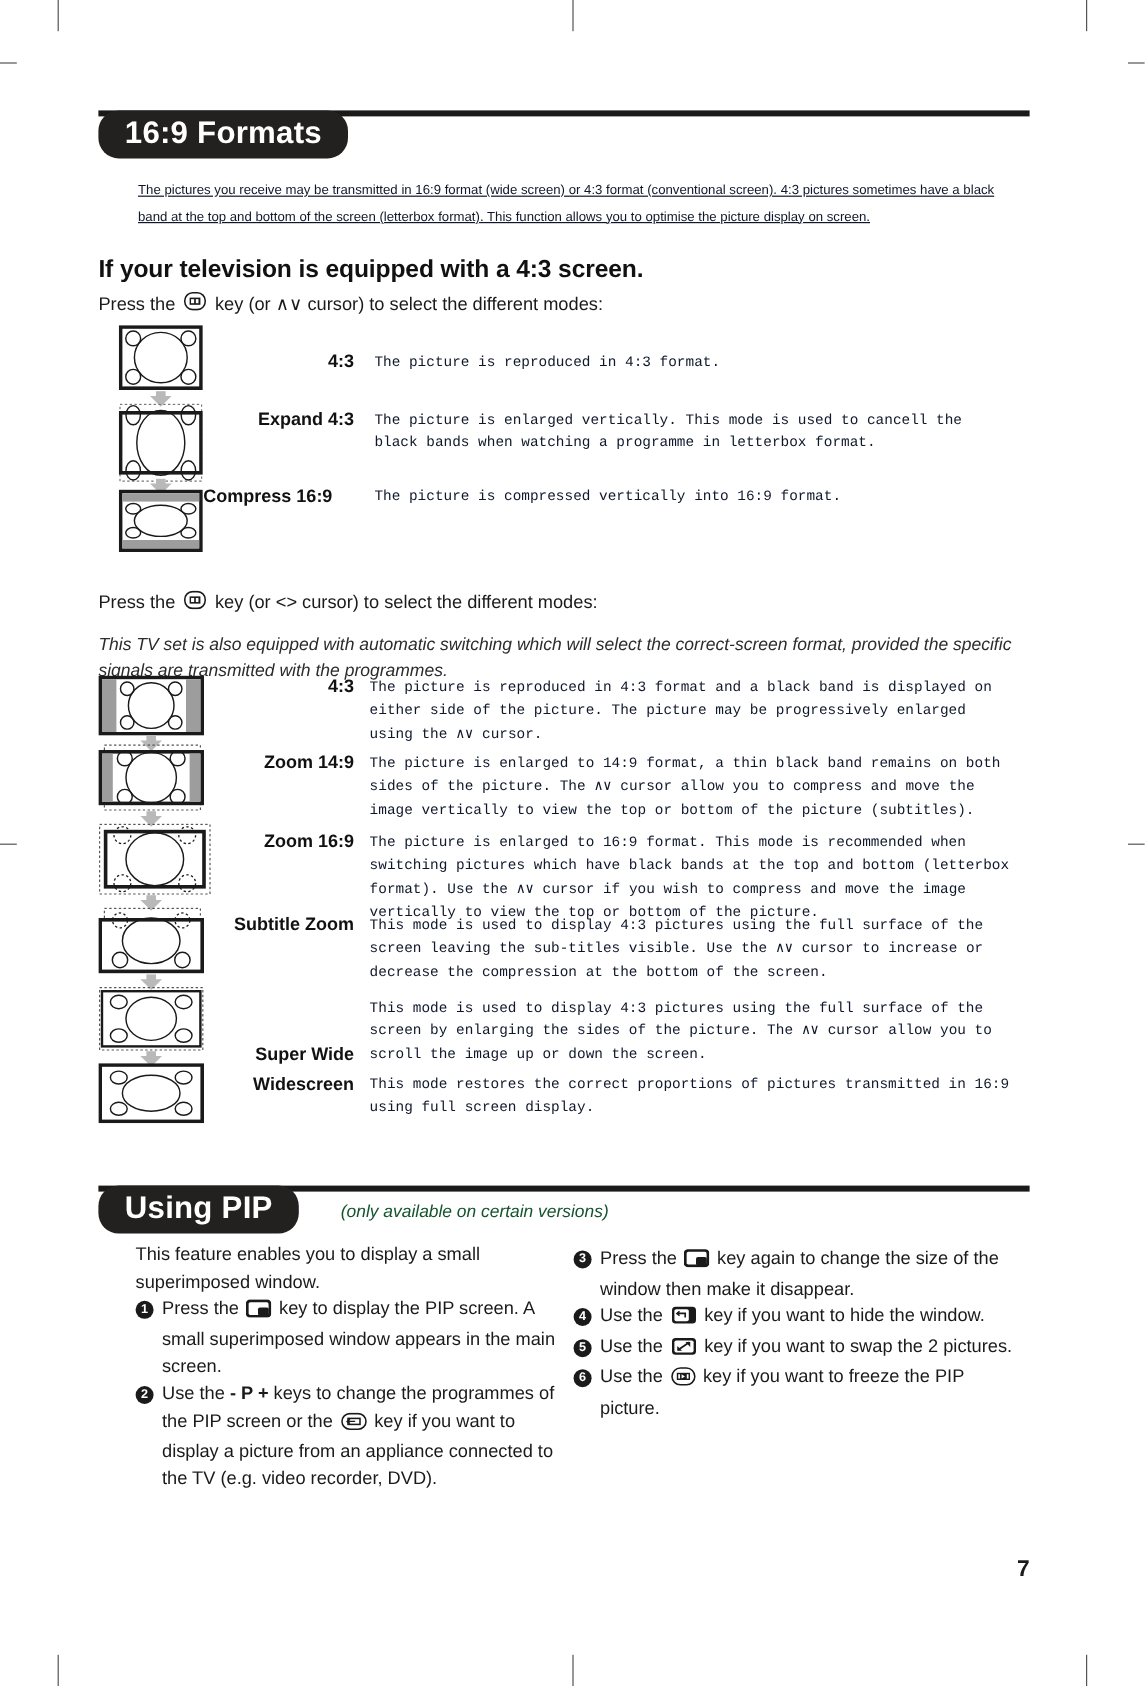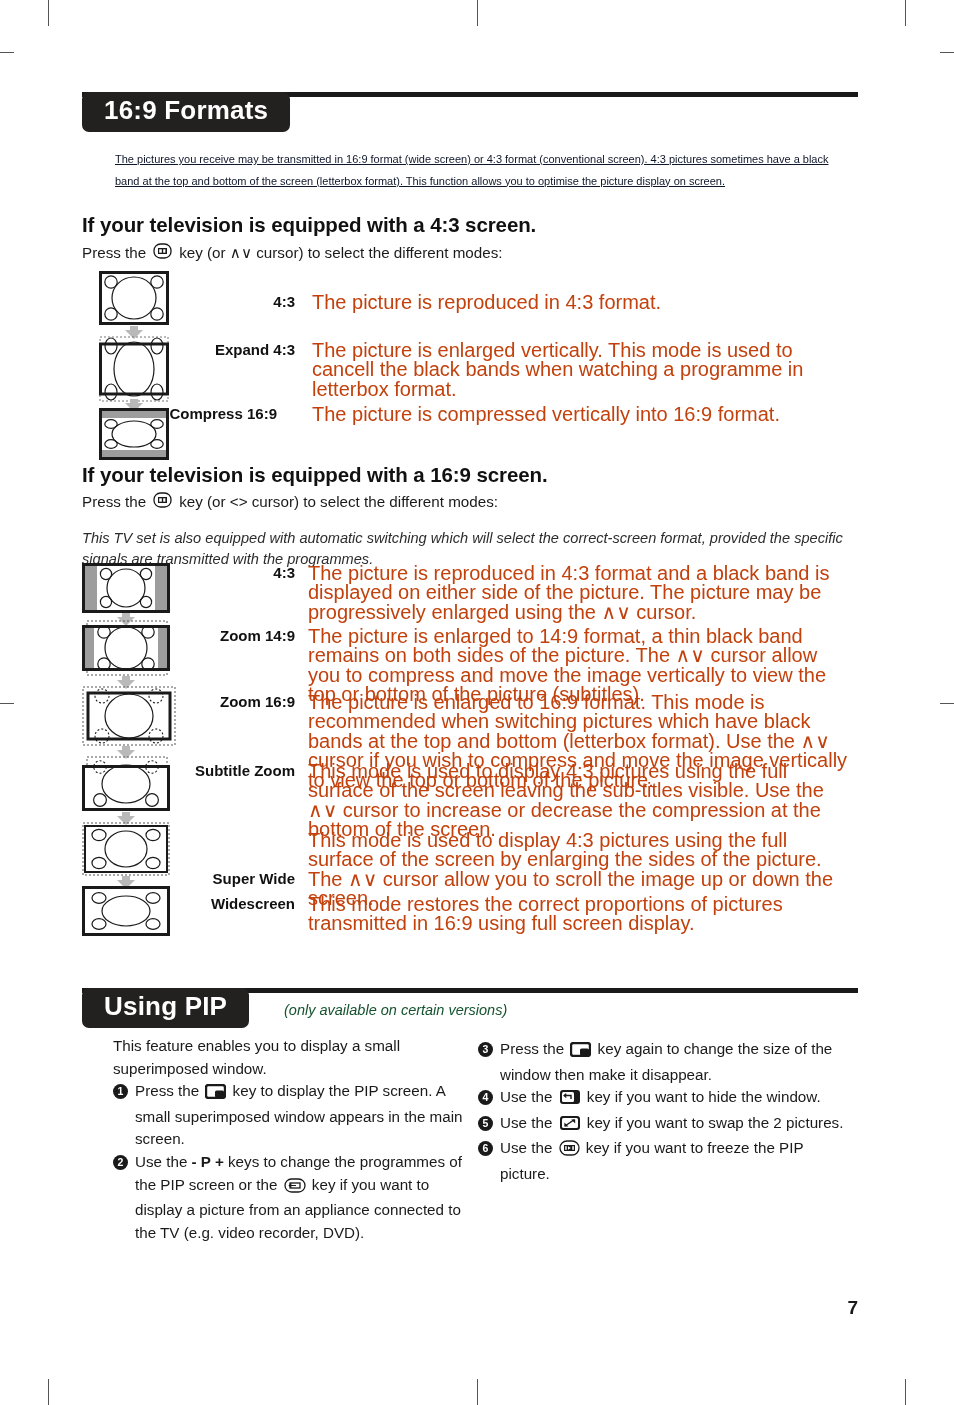--- a/index.html
+++ b/index.html
@@ -40,21 +40,21 @@
     top: 0;
     height: 5px;
     background: #1a1a1a;
   }
   .section-pill {
     position: absolute;
     left: 82px;
     top: 0px;
     background: #232020;
     color: #ffffff;
-    border-radius: 7px;
+    border-radius: 17px;
     padding: 4px 22px 7px 22px;
     font-size: 26px;
     font-weight: bold;
     letter-spacing: 0.2px;
     line-height: 1.1;
     white-space: nowrap;
   }
   .section-note {
     position: absolute;
     font-style: italic;
@@ -103,23 +103,24 @@
   }
   .fmt-label {
     position: absolute;
     text-align: right;
     font-weight: bold;
     font-size: 15px;
     color: #111;
   }
   .fmt-desc {
     position: absolute;
-    font-size: 20px;
+    font-size: 12px;
     line-height: 19.4px;
-    color: #c2410c;
+    color: #0f172a;
+    font-family: Liberation Mono, monospace;
   }
 
   
   .tv { position: absolute; }
   .arrow-down {
     position: absolute;
     width: 0; height: 0;
     border-left: 9px solid transparent;
     border-right: 9px solid transparent;
     border-top: 9px solid #b9b9b9;
@@ -252,21 +253,20 @@
 
   <div class="fmt-label" style="left:130px; top:293px; width:165px;">4:3</div>
   <div class="fmt-desc" style="left:312px; top:293px; width:540px;">The picture is reproduced in 4:3 format.</div>
 
   <div class="fmt-label" style="left:130px; top:341px; width:165px;">Expand 4:3</div>
   <div class="fmt-desc" style="left:312px; top:341px; width:530px;">The picture is enlarged vertically. This mode is used to cancell the black bands when watching a programme in letterbox format.</div>
 
   <div class="fmt-label" style="left:112px; top:405px; width:165px;">Compress 16:9</div>
   <div class="fmt-desc" style="left:312px; top:405px; width:540px;">The picture is compressed vertically into 16:9 format.</div>
 
-  <h2 class="subhead" style="top:463px;">If your television is equipped with a 16:9 screen.</h2>
 
   <div class="press-line" style="top:492px;">
     <span>Press the</span>
     <span class="kicon">
       <svg width="19" height="16" viewBox="0 0 19 16">
         <rect x="1" y="1" width="17" height="14" rx="6.5" ry="6.5" fill="#fff" stroke="#1a1a1a" stroke-width="1.3"></rect>
         <rect x="5" y="5" width="9" height="6" fill="#1a1a1a"></rect>
         <rect x="6.2" y="6.3" width="2.6" height="3.4" fill="#fff"></rect>
         <rect x="10.2" y="6.3" width="2.2" height="3.4" fill="#fff"></rect>
       </svg>

